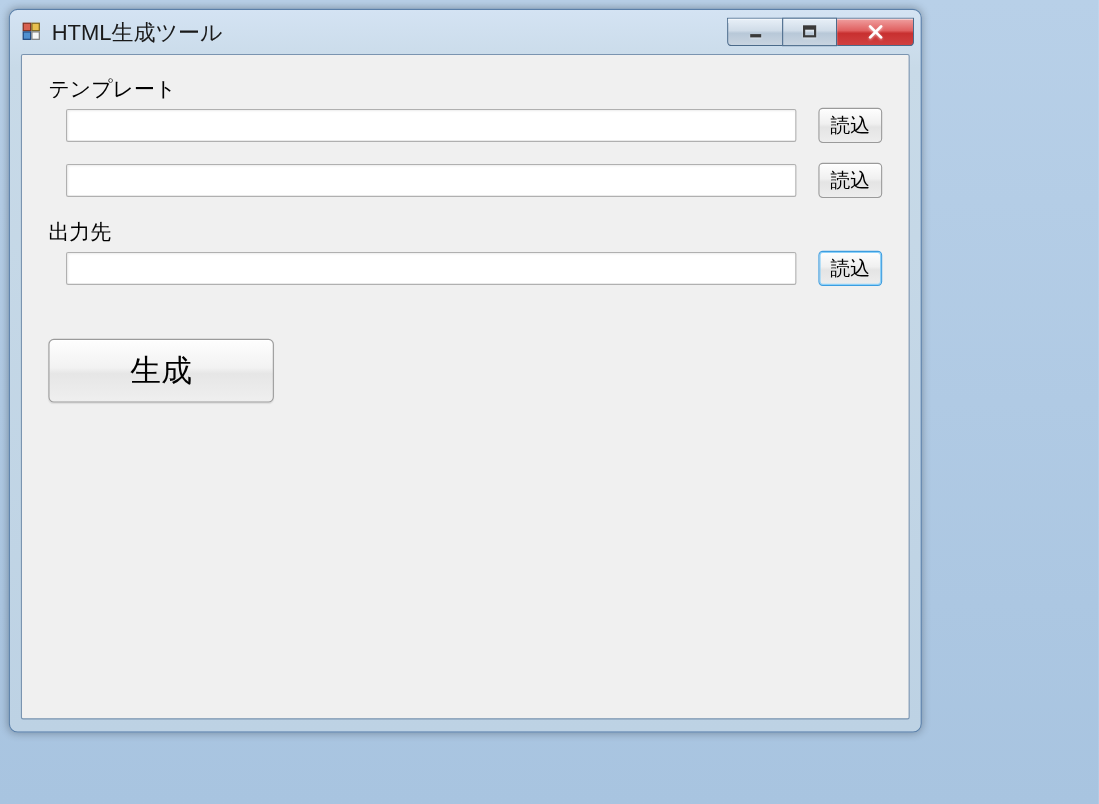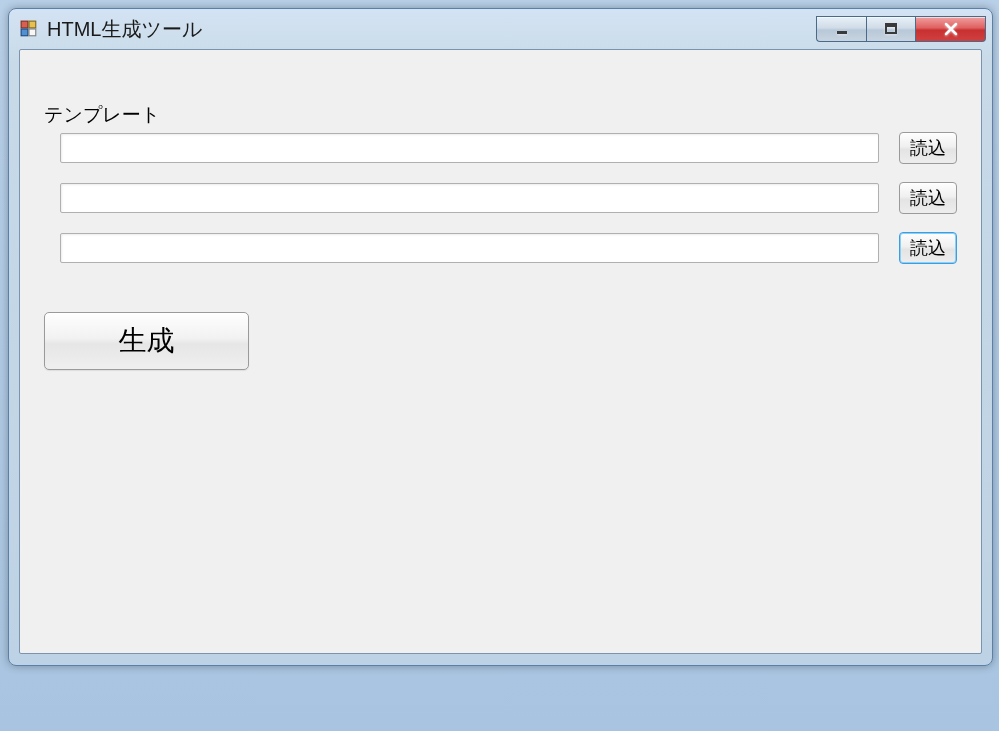--- a/index.html
+++ b/index.html
@@ -9,21 +9,21 @@
     }
     body {
       font-family: "Meiryo", "MS UI Gothic", sans-serif;
       background: linear-gradient(to bottom, #b8d0e8 0%, #a8c4e0 100%);
       width: 999px;
       height: 731px;
       padding: 8px;
       overflow: hidden;
     }
     .window {
-      width: 985px;
+      width: 830px;
       height: 658px;
       background: linear-gradient(to bottom, #d4e3f3 0%, #c8dae8 8%, #bdd2e4 100%);
       border: 1px solid #5a7fa8;
       border-radius: 8px;
       box-shadow: 0 0 8px rgba(0,0,0,0.3);
       position: relative;
       overflow: hidden;
     }
     .titlebar {
       height: 40px;
@@ -89,21 +89,20 @@
       padding: 18px 24px;
     }
     .field-group {
       margin-bottom: 18px;
     }
     .field-label {
       font-size: 19px;
       color: #000;
       margin-bottom: 4px;
       display: block;
-      margin-top: 34px;
     }
     .field-row {
       display: flex;
       align-items: center;
       gap: 20px;
       padding-left: 16px;
     }
     .text-input {
       flex: 1;
       height: 30px;
@@ -187,20 +186,21 @@
     </div>
 
     <div class="field-group">
       <div class="field-row">
         <input type="text" class="text-input" value="" style="">
         <button class="small-btn">読込</button>
       </div>
     </div>
 
     <div class="field-group">
+      <span class="field-label">出力先</span>
       <div class="field-row">
         <input type="text" class="text-input" value="" style="">
         <button class="small-btn highlighted">読込</button>
       </div>
     </div>
 
     <button class="generate-btn">生成</button>
 
   </div>
 </div>

